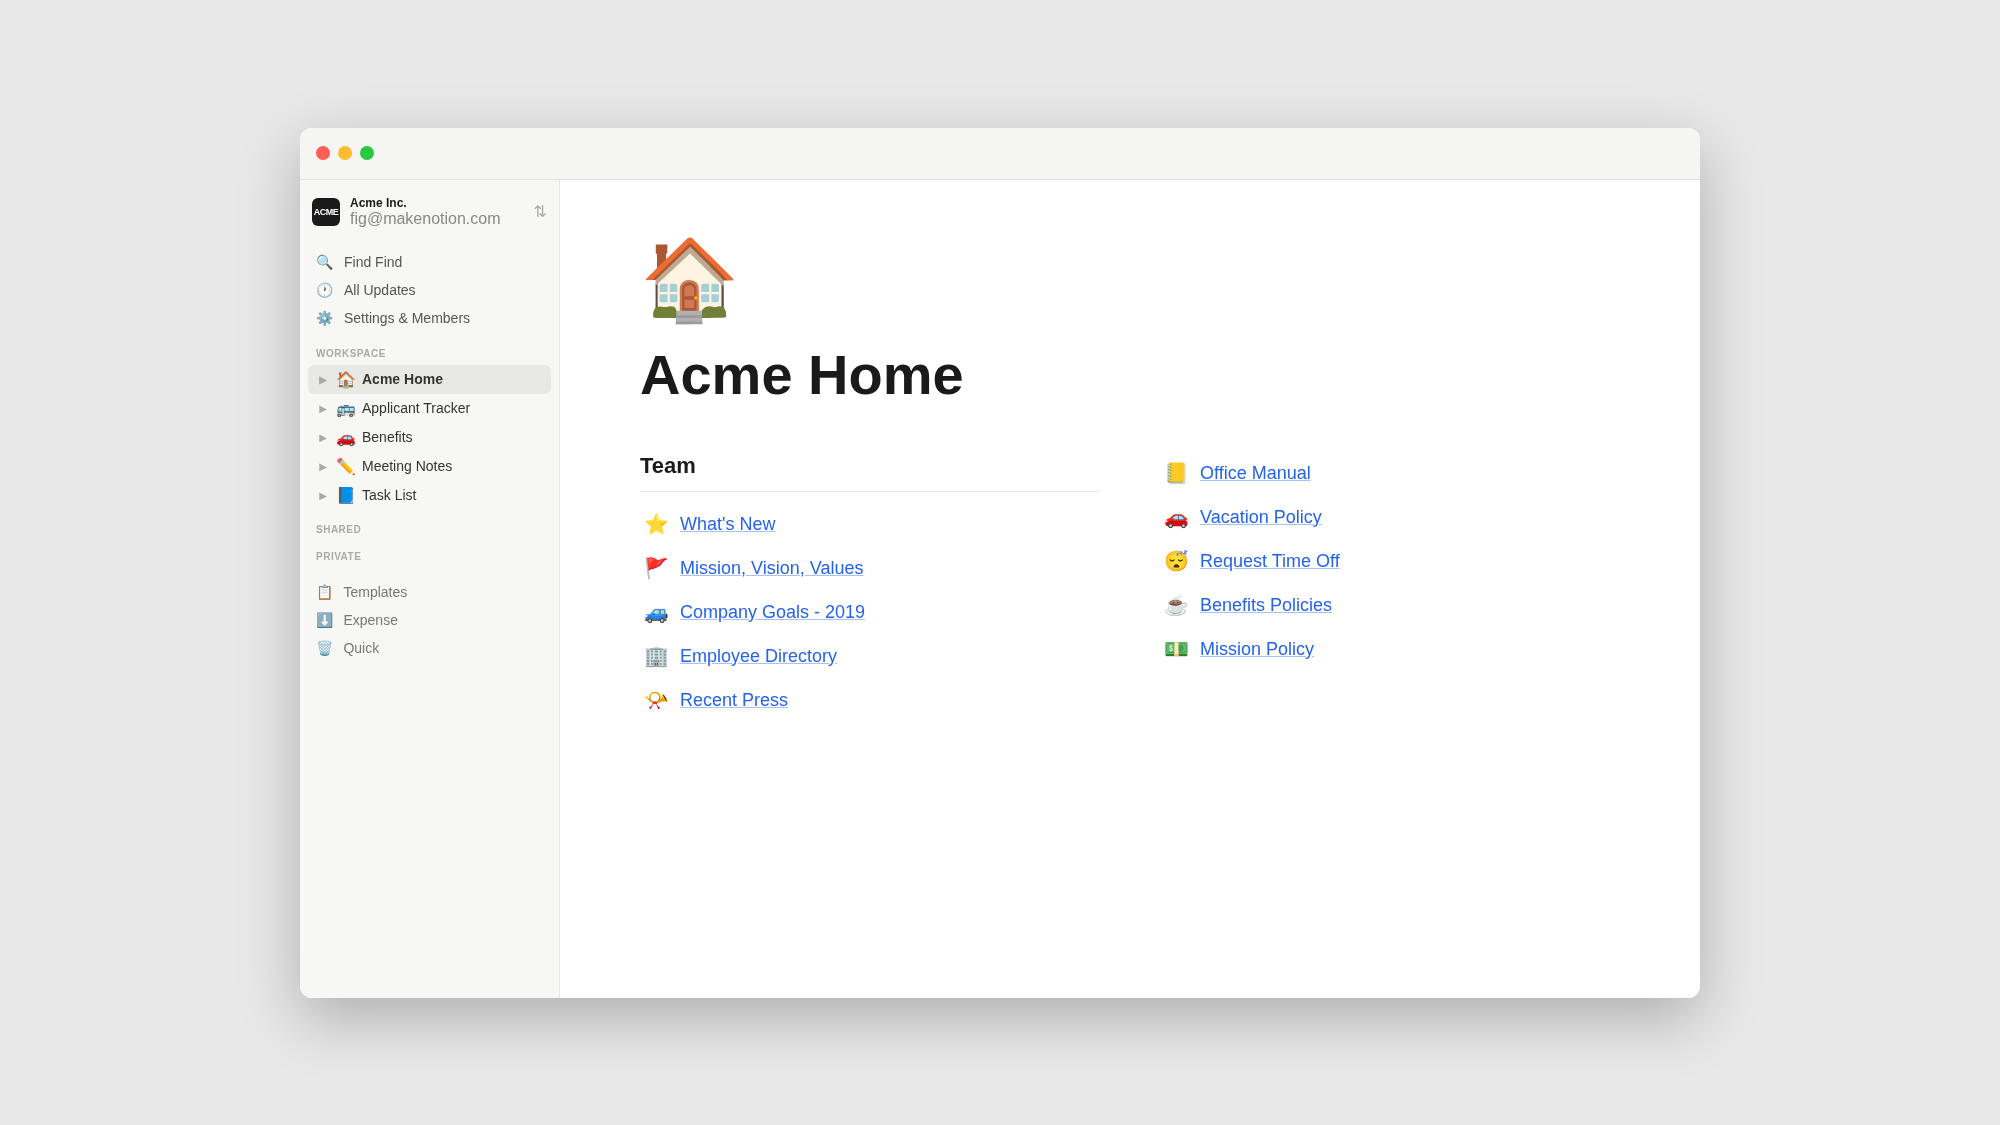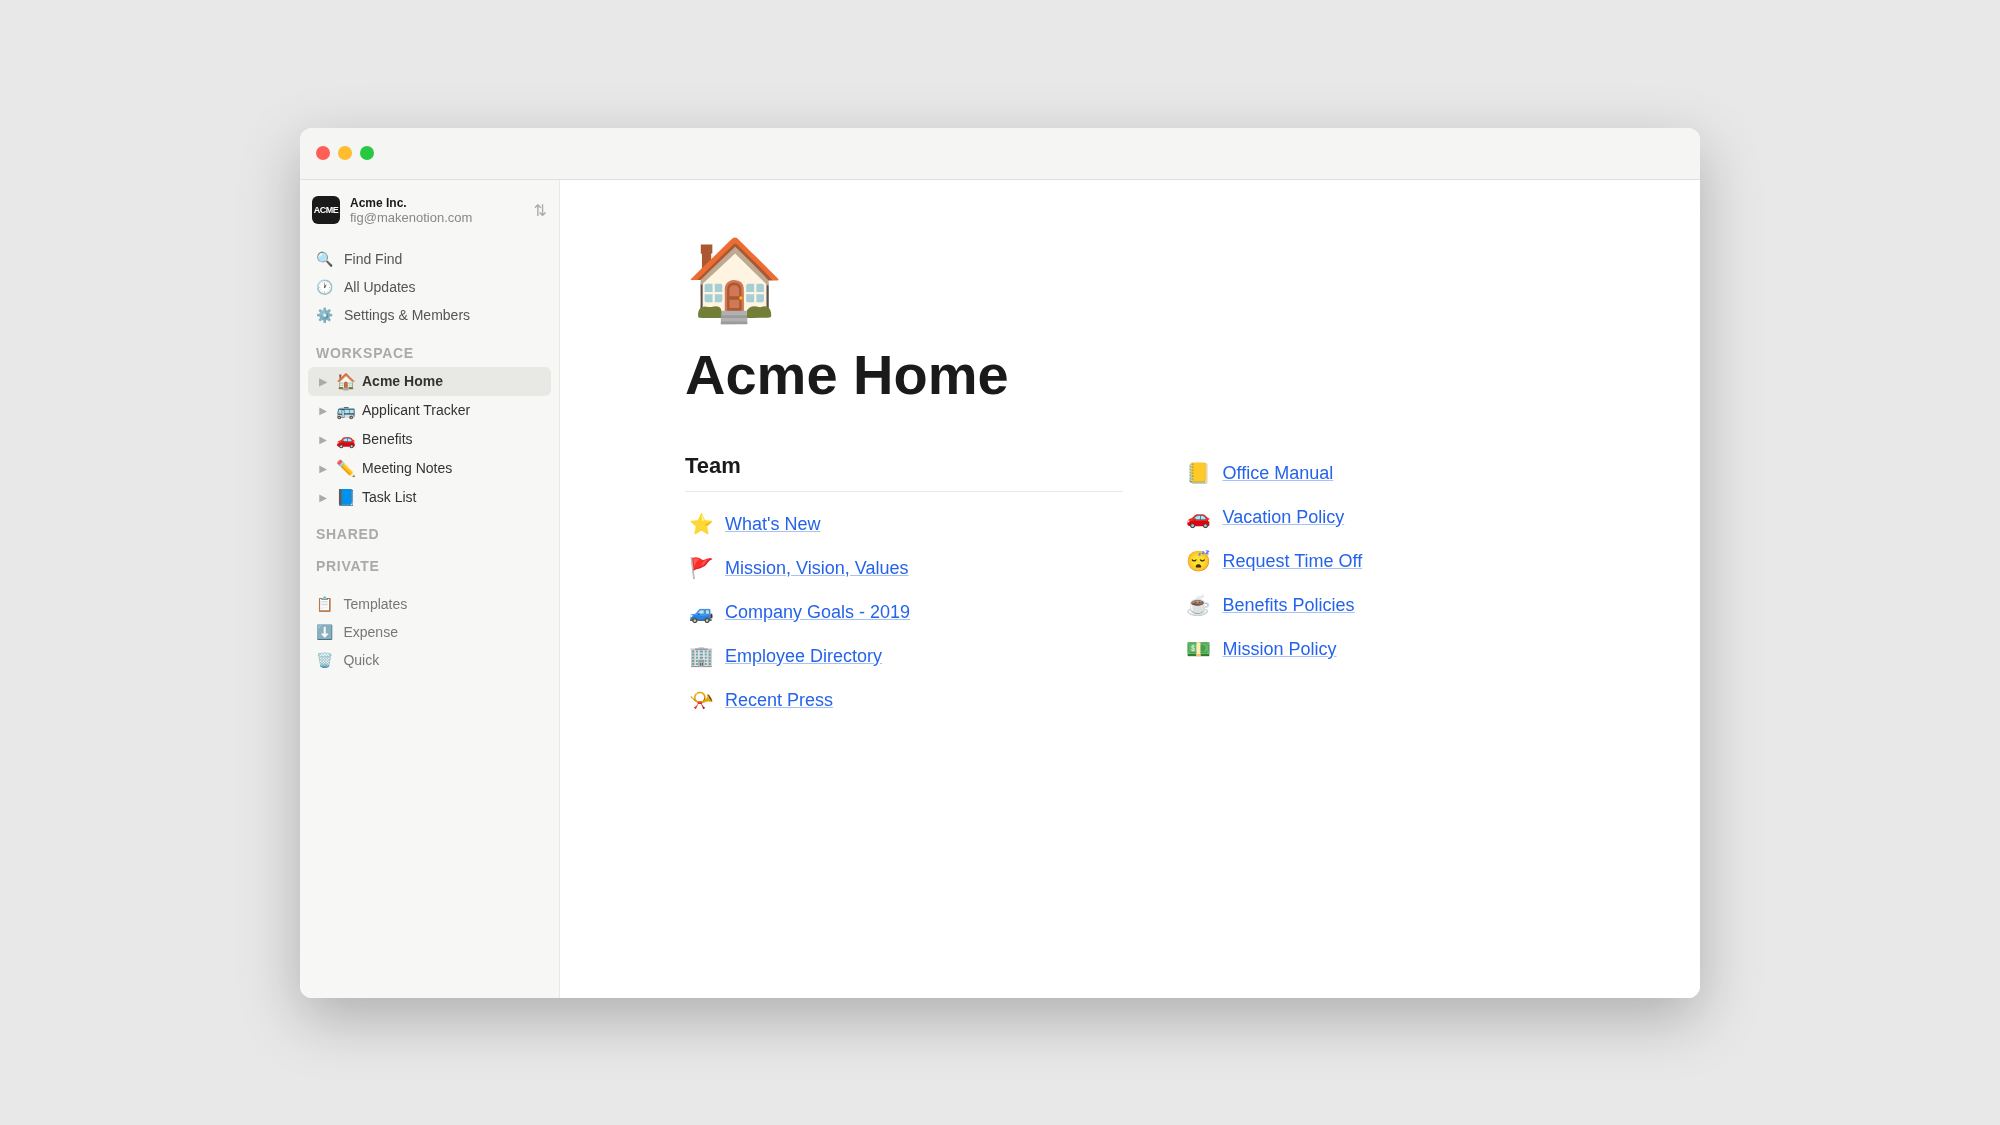--- a/index.html
+++ b/index.html
@@ -39,21 +39,20 @@
       height: 14px;
       border-radius: 50%;
     }
     .tl-close { background: #ff5f57; }
     .tl-min { background: #febc2e; }
     .tl-max { background: #28c840; }
     .window-body {
       display: flex;
       flex: 1;
       overflow: hidden;
-      gap: 45px;
     }
     
     .sidebar {
       width: 260px;
       background: #f7f7f5;
       display: flex;
       flex-direction: column;
       border-right: 1px solid #e8e8e5;
       flex-shrink: 0;
       overflow-y: auto;
@@ -88,21 +87,21 @@
     .workspace-info {
       display: flex;
       flex-direction: column;
     }
     .workspace-name {
       font-size: 12px;
       font-weight: 600;
       color: #1a1a1a;
     }
     .workspace-email {
-      font-size: 13px;
+      font-size: 16px;
       color: #888;
     }
     .chevron-updown {
       color: #aaa;
       font-size: 16px;
     }
     .sidebar-nav {
       padding: 4px 8px;
     }
     .nav-item {
@@ -115,21 +114,21 @@
       color: #555;
       font-size: 14px;
     }
     .nav-icon {
       color: #999;
       font-size: 14px;
       width: 18px;
       text-align: center;
     }
     .section-label {
-      font-size: 14px;
+      font-size: 10px;
       font-weight: 600;
       color: #aaa;
       letter-spacing: 0.05em;
       padding: 12px 16px 4px;
       text-transform: uppercase;
     }
     .workspace-item {
       display: flex;
       align-items: center;
       gap: 6px;

